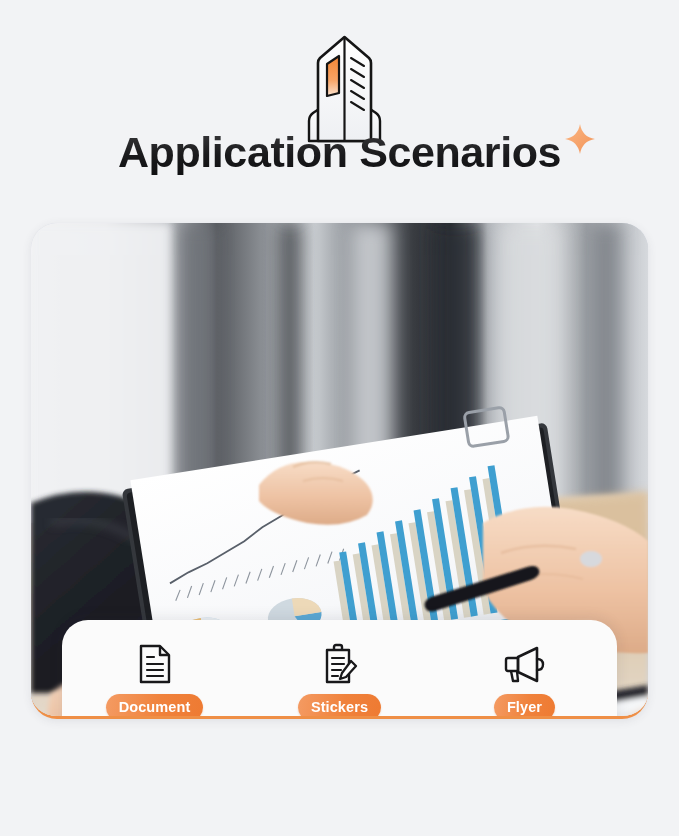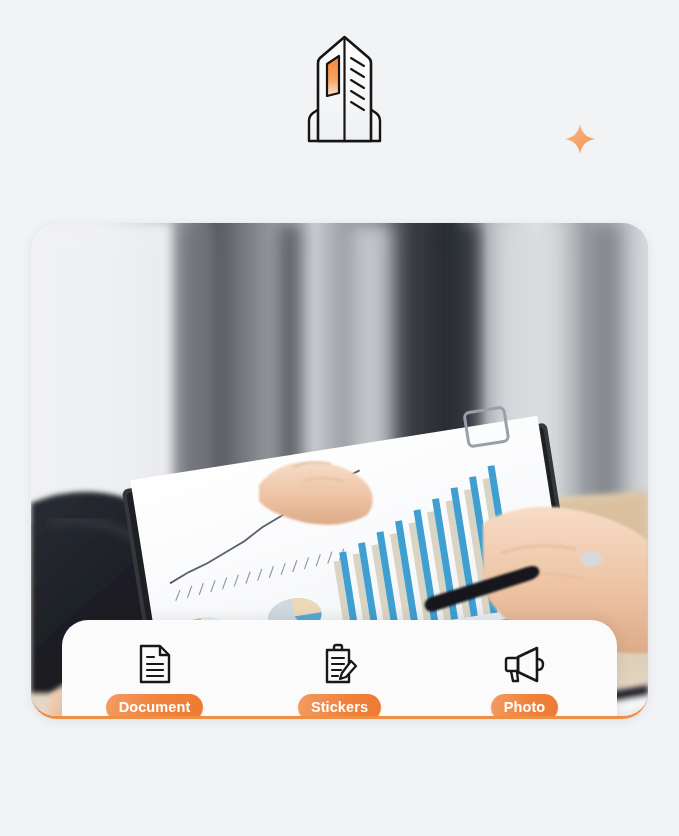--- a/index.html
+++ b/index.html
@@ -158,20 +158,23 @@
         <g stroke="#151515" stroke-width="2.1" stroke-linecap="round">
           <line x1="64" y1="25" x2="77" y2="33"></line>
           <line x1="64" y1="36" x2="77" y2="44"></line>
           <line x1="64" y1="47" x2="77" y2="55"></line>
           <line x1="64" y1="58" x2="77" y2="66"></line>
           <line x1="64" y1="69" x2="77" y2="77"></line>
         </g>
       </svg>
     </div>
 
+    <div class="title-row">
+      <span class="title-text">Application Scenarios</span>
+    </div>
 
     <div class="sparkle">
       <svg viewBox="0 0 34 34" xmlns="http://www.w3.org/2000/svg">
         <defs>
           <linearGradient id="sparkGrad" x1="0" y1="0" x2="1" y2="1">
             <stop offset="0%" stop-color="#fbb785"></stop>
             <stop offset="100%" stop-color="#f29255"></stop>
           </linearGradient>
         </defs>
         <path d="M17 2 C18.4 10.5 23.5 15.6 32 17 C23.5 18.4 18.4 23.5 17 32 C15.6 23.5 10.5 18.4 2 17 C10.5 15.6 15.6 10.5 17 2 Z" fill="url(#sparkGrad)"></path>
@@ -459,20 +462,20 @@
 
         <div class="badge-item">
           <span class="badge-icon">
             <svg width="42" height="38" viewBox="0 0 42 38" xmlns="http://www.w3.org/2000/svg">
               <path d="M4 13 L14 13 L14 26 L4 26 Q2 26 2 24 L2 15 Q2 13 4 13 Z" fill="none" stroke="#18181a" stroke-width="2.4" stroke-linejoin="round"></path>
               <path d="M14 12 L33 3 L33 36 L14 27 Z" fill="none" stroke="#18181a" stroke-width="2.6" stroke-linejoin="round"></path>
               <path d="M33 14 Q39 14 39 19.5 Q39 25 33 25" fill="none" stroke="#18181a" stroke-width="2.4" stroke-linecap="round"></path>
               <path d="M7 26 L9 36 L14 36 L13 26" fill="none" stroke="#18181a" stroke-width="2.4" stroke-linejoin="round"></path>
             </svg>
           </span>
-          <span class="badge-pill">Photo</span>
+          <span class="badge-pill">Flyer</span>
         </div>
 
 
       </div>
     </div>
   </div>
 </div>
 
 </body></html>

